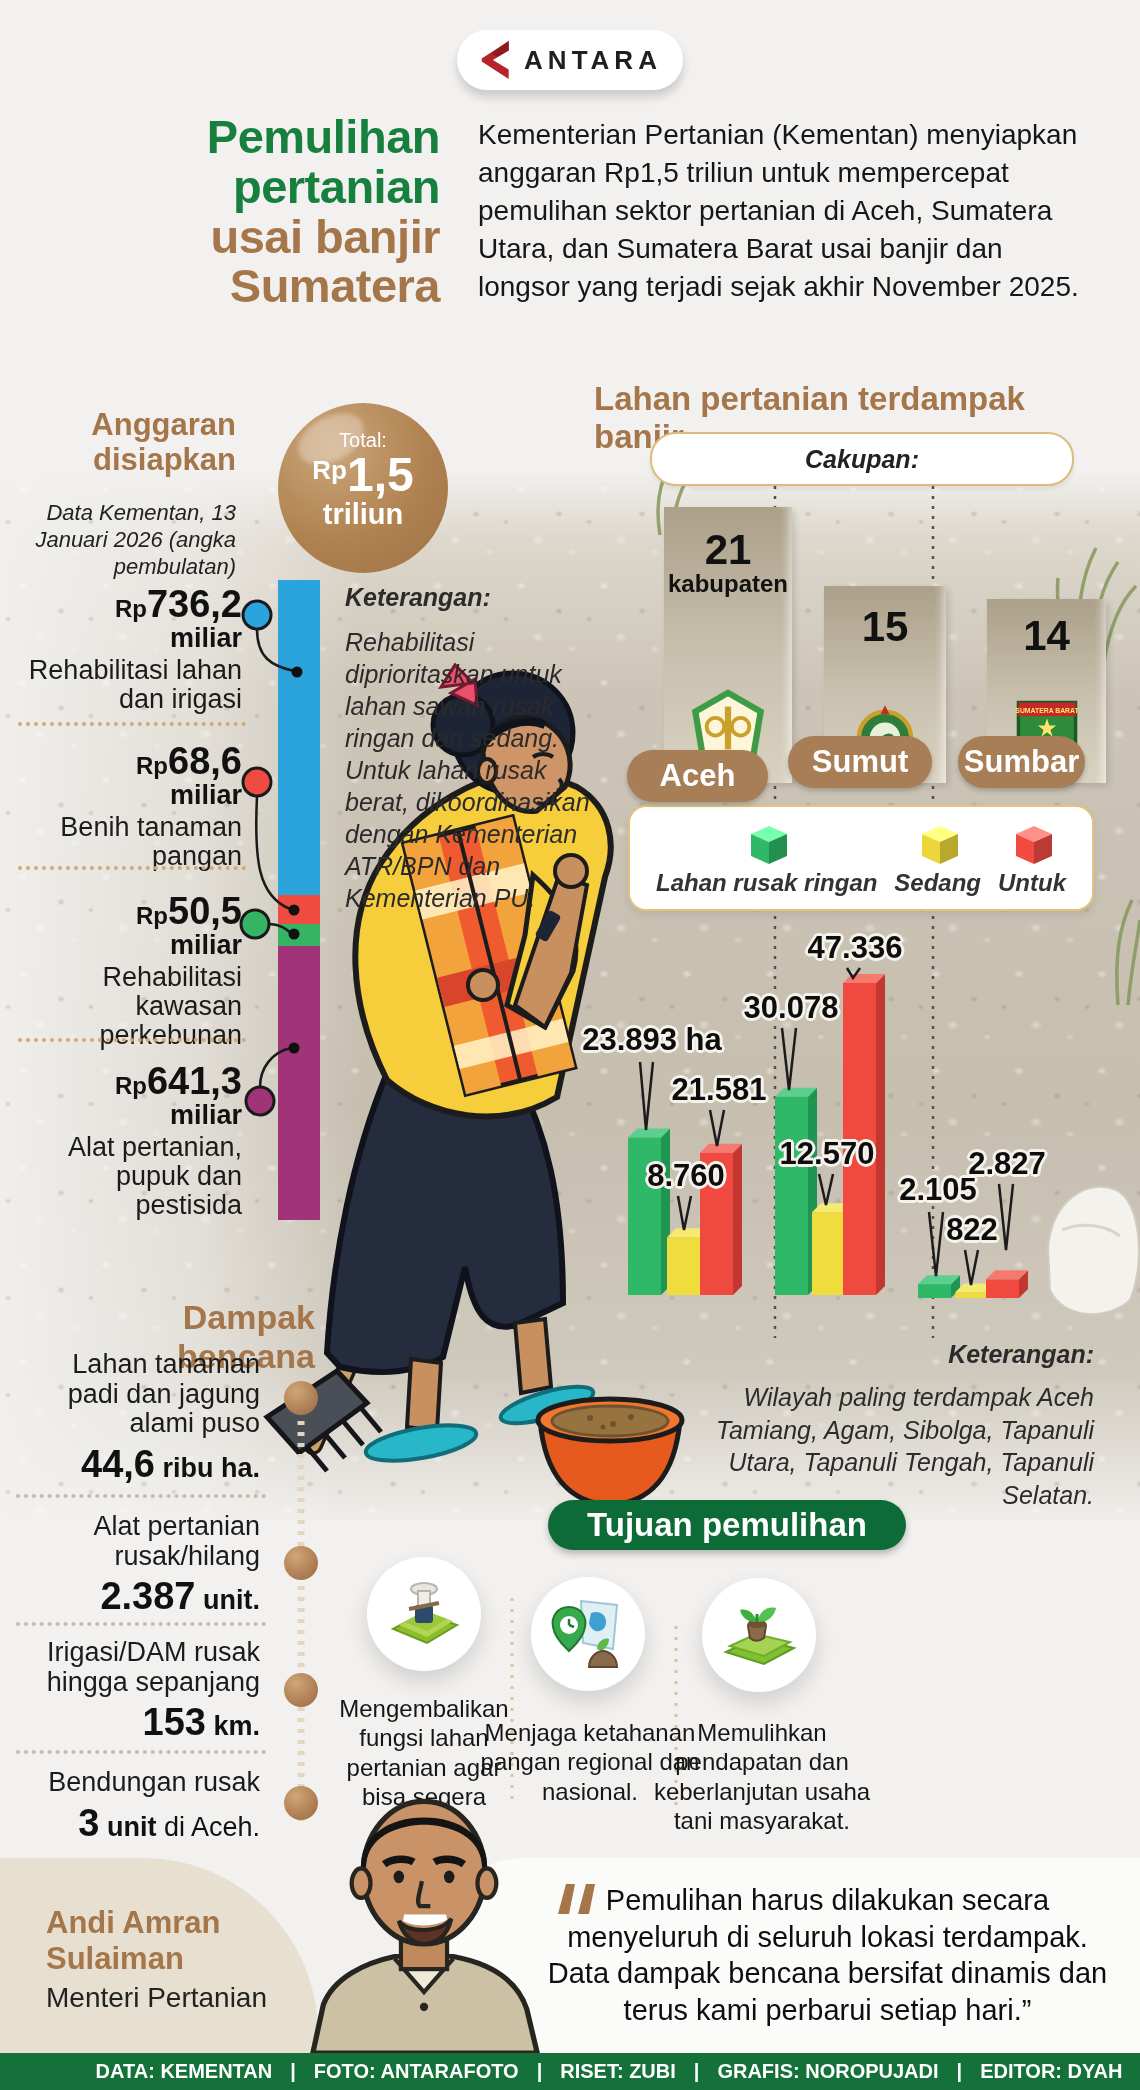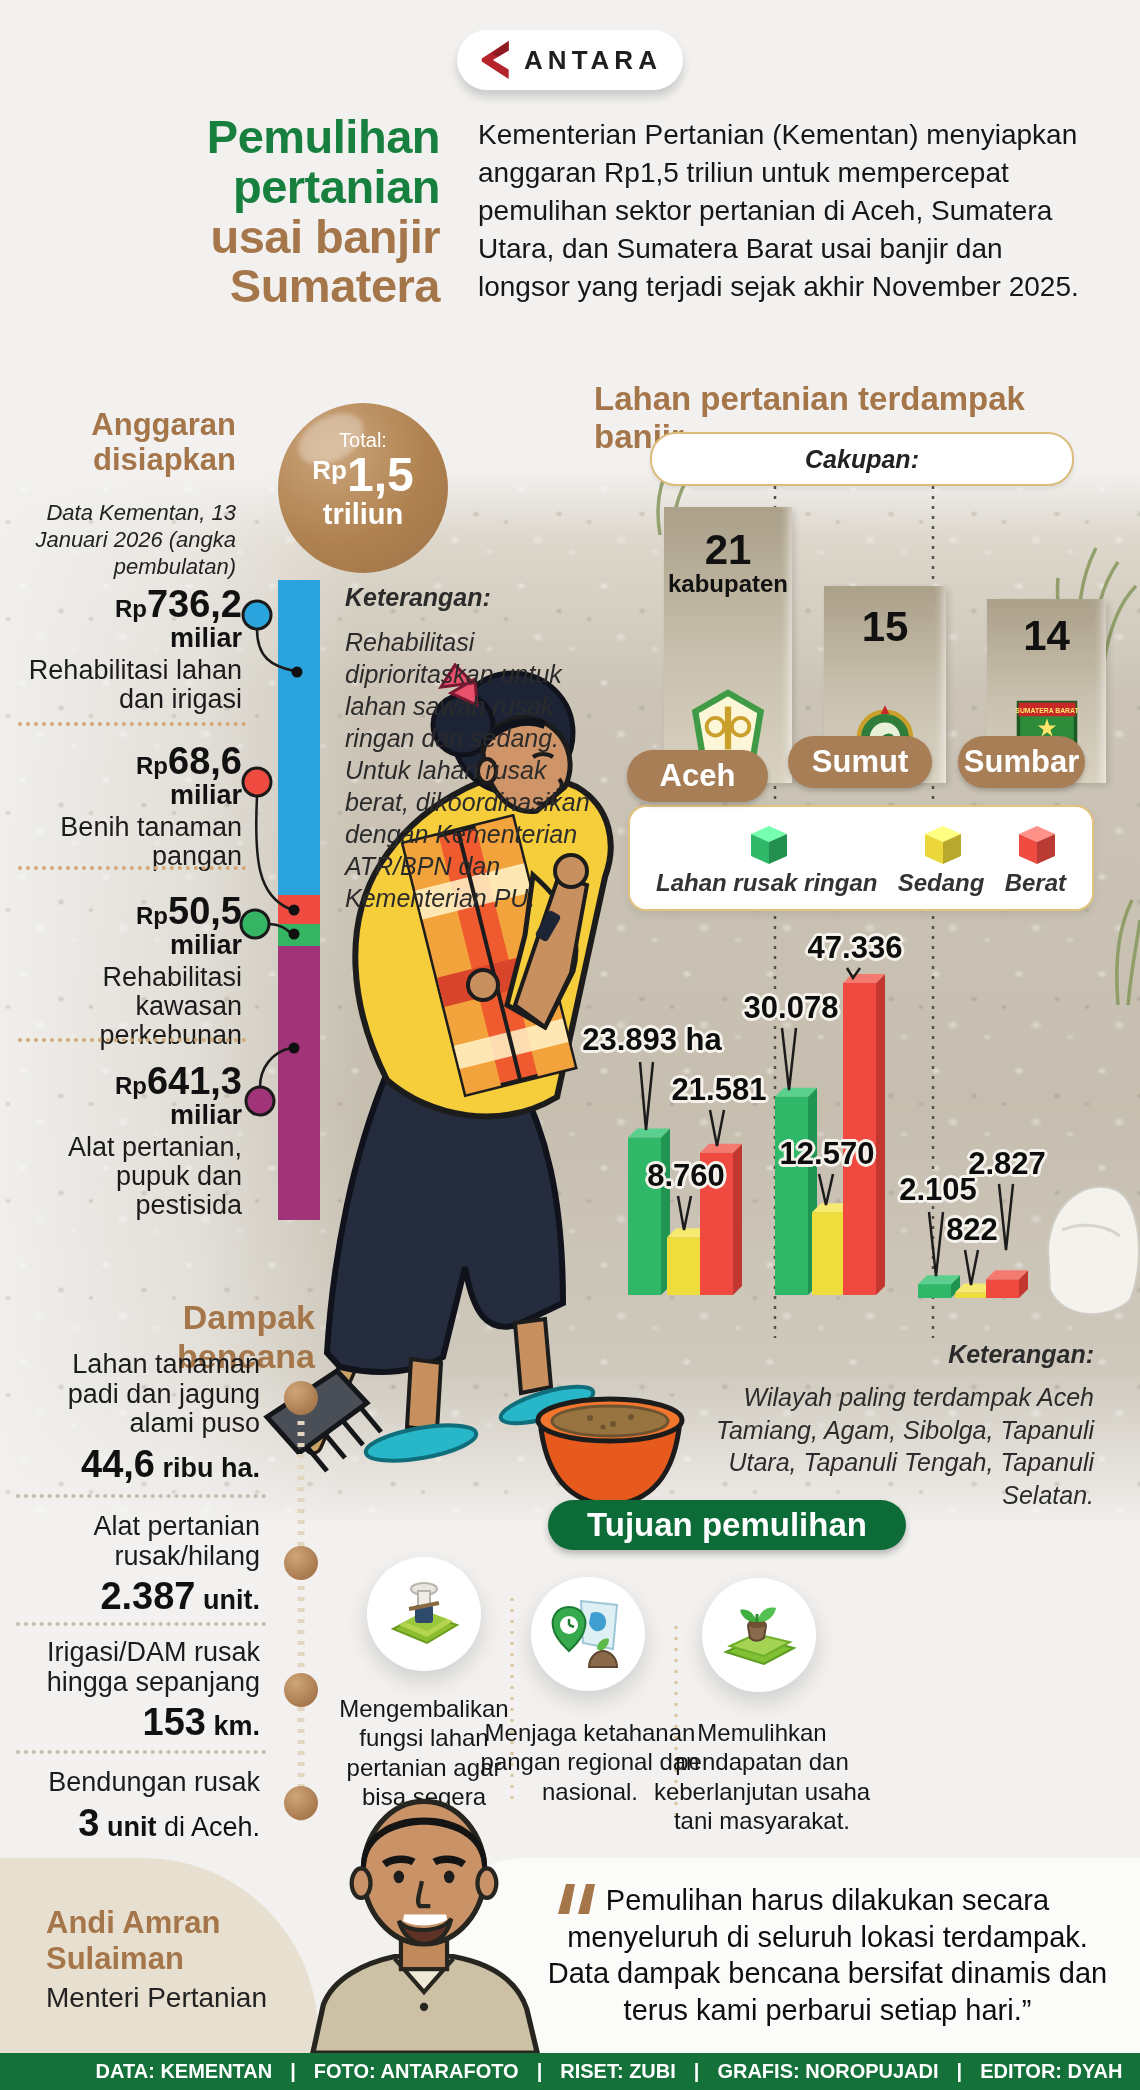--- a/index.html
+++ b/index.html
@@ -327,21 +327,21 @@
           <polygon points="24,22 42,14 42,36 24,44" fill="#b8a82d"></polygon>
         </svg>
       <div class="legend-label">Sedang</div>
     </div>
     <div class="legend-item">
       <svg class="legend-cube" width="44" height="46" viewBox="0 0 44 46">
           <polygon points="6,14 24,6 42,14 24,22" fill="#ff9288"></polygon>
           <polygon points="6,14 24,22 24,44 6,36" fill="#ef4b41"></polygon>
           <polygon points="24,22 42,14 42,36 24,44" fill="#ba3b33"></polygon>
         </svg>
-      <div class="legend-label">Berat</div>
+      <div class="legend-label">Untuk</div>
     </div>
   </div>
 
   <svg id="chart-svg" class="abs noptr" style="left:585px;top:920px;z-index:3;" width="560" height="385" viewBox="0 0 560 385">
       <polygon points="76,217.51698495859387 85,208.51698495859387 85,366 76,375" fill="#1f9551"></polygon>
       <polygon points="43,217.51698495859387 52,208.51698495859387 85,208.51698495859387 76,217.51698495859387" fill="#5bcf8d"></polygon>
       <rect x="43" y="217.51698495859387" width="33" height="157.48301504140613" fill="#2eb867"></rect>
       <polygon points="115,317.2612810545885 124,308.2612810545885 124,366 115,375" fill="#c4b327"></polygon>
       <polygon points="82,317.2612810545885 91,308.2612810545885 124,308.2612810545885 115,317.2612810545885" fill="#f6ea72"></polygon>
       <rect x="82" y="317.2612810545885" width="33" height="57.73871894541153" fill="#eedd3c"></rect>

